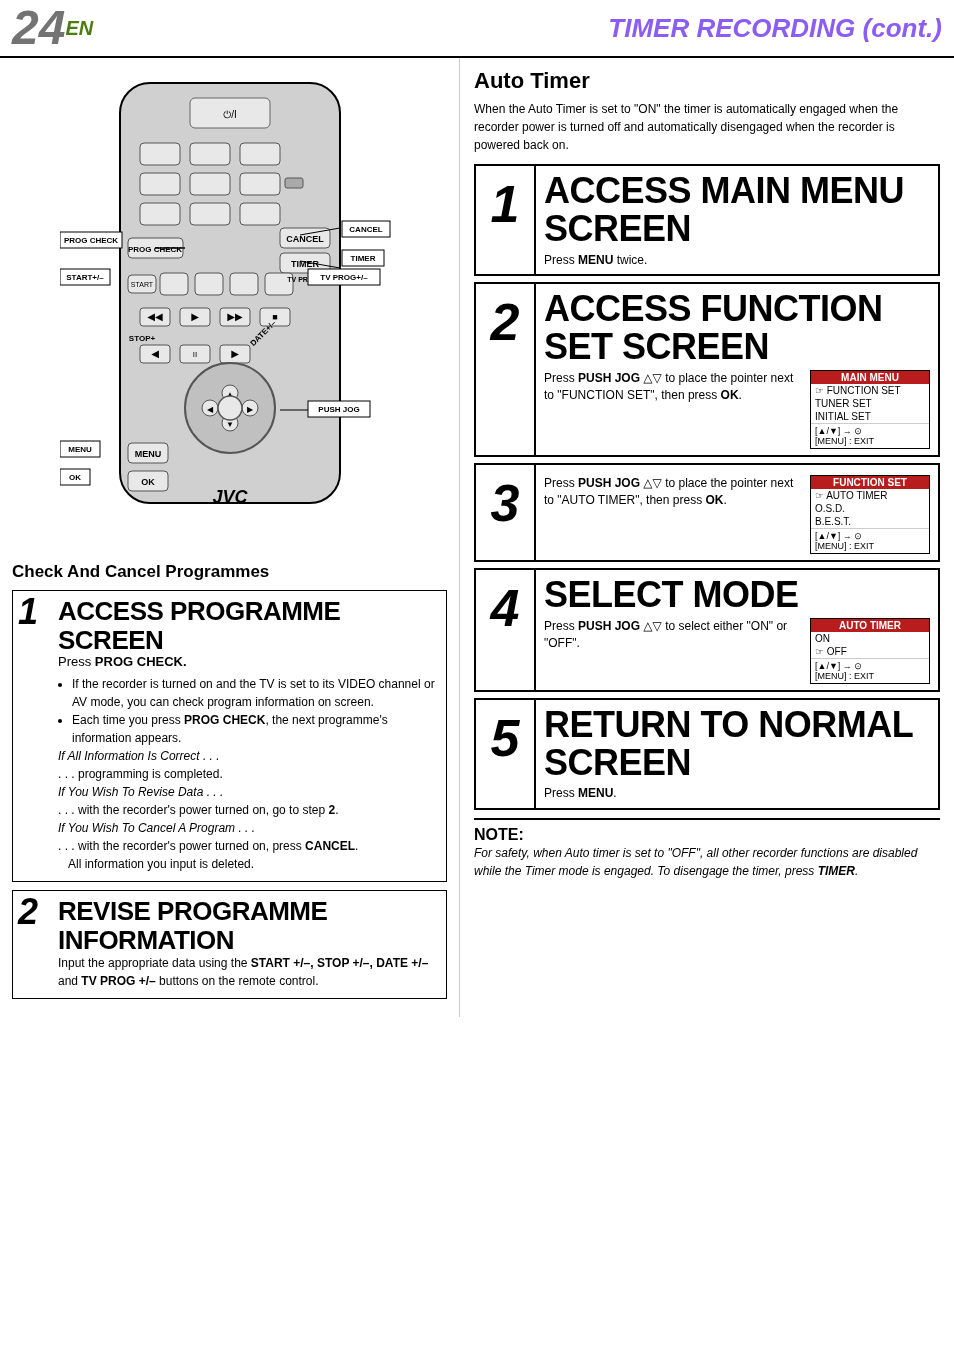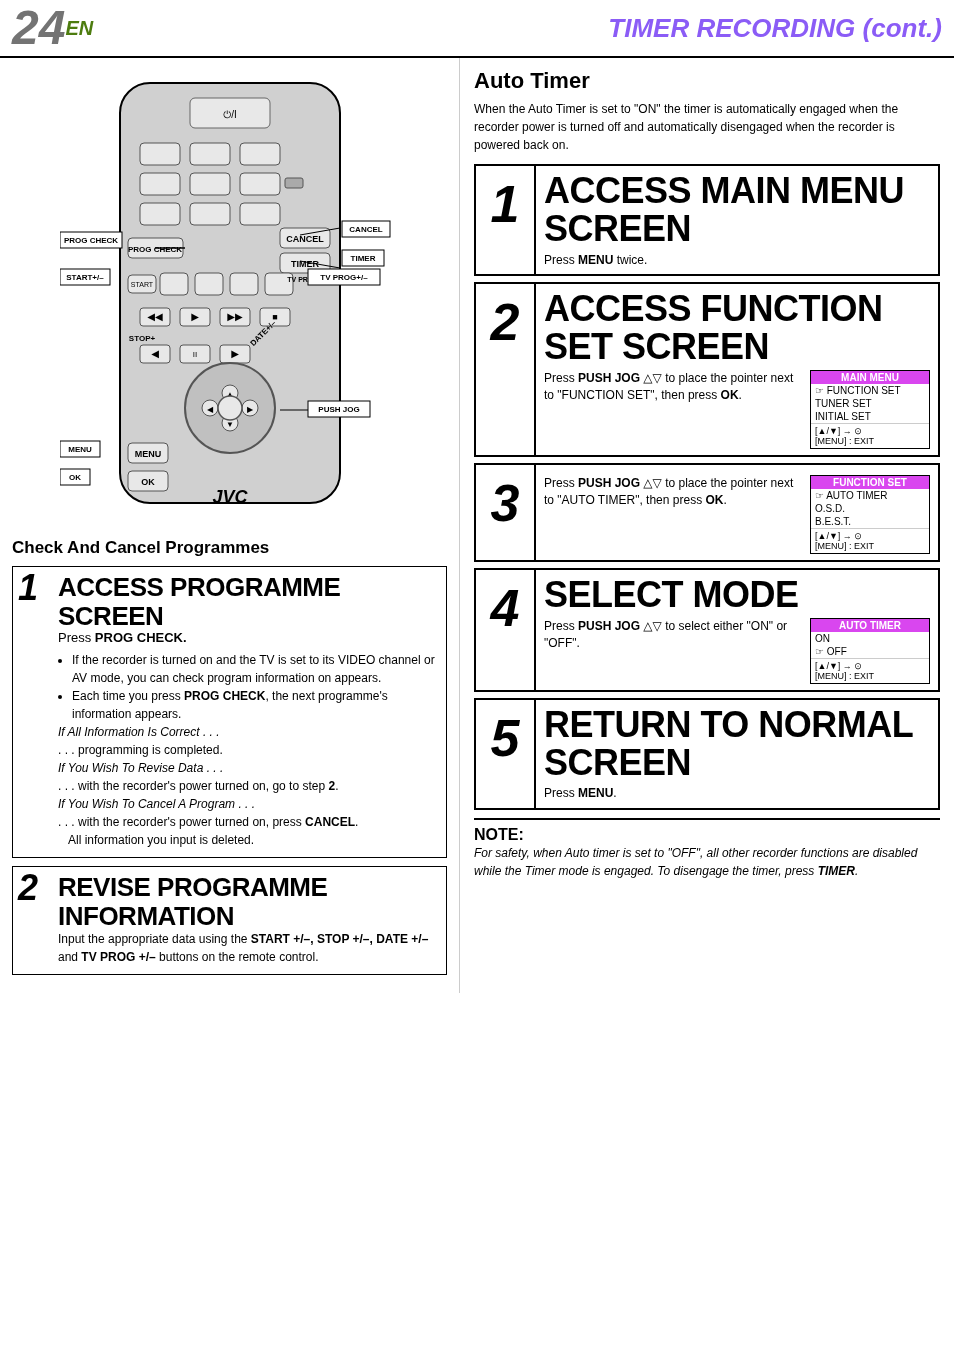--- a/index.html
+++ b/index.html
@@ -62,21 +62,21 @@
       align-items: center;
       height: 470px;
       position: relative;
     }
 
     
     .check-cancel-title {
       font-size: 17px;
       font-weight: bold;
       margin-bottom: 8px;
-      margin-top: 0;
+      margin-top: 24px;
     }
 
     
     .step-container {
       border: 1px solid #000;
       margin-bottom: 8px;
       position: relative;
     }
 
     .step-number {
@@ -189,21 +189,21 @@
     .menu-box {
       border: 1px solid #000;
       font-size: 10px;
       min-width: 120px;
       margin-top: 4px;
       float: right;
       margin-left: 8px;
     }
 
     .menu-box-title {
-      background: #d946ef;
+      background: #b91c1c;
       color: #fff;
       font-weight: bold;
       font-size: 10px;
       padding: 1px 4px;
       text-align: center;
     }
 
     .menu-box-item {
       padding: 1px 4px;
       font-size: 10px;
@@ -377,21 +377,21 @@
     <div>
       <div class="check-cancel-title">Check And Cancel Programmes</div>
 
       <div class="step-container">
         <span class="step-number">1</span>
         <div class="step-content">
           <div class="step-big-title">ACCESS PROGRAMME SCREEN</div>
           <div class="step-subtitle">Press <b>PROG CHECK.</b></div>
           <div class="step-body">
             <ul>
-              <li>If the recorder is turned on and the TV is set to its VIDEO channel or AV mode, you can check program information on appears.</li>
+              <li>If the recorder is turned on and the TV is set to its VIDEO channel or AV mode, you can check program information on screen.</li>
               <li>Each time you press <b>PROG CHECK</b>, the next programme's information appears.</li>
             </ul>
             <div class="italic-line"><i>If All Information Is Correct . . .</i></div>
             <div>. . . programming is completed.</div>
             <div class="italic-line"><i>If You Wish To Revise Data . . .</i></div>
             <div>. . . with the recorder's power turned on, go to step <b>2</b>.</div>
             <div class="italic-line"><i>If You Wish To Cancel A Program . . .</i></div>
             <div>. . . with the recorder's power turned on, press <b>CANCEL</b>.</div>
             <div>&nbsp;&nbsp;&nbsp;All information you input is deleted.</div>
           </div>

